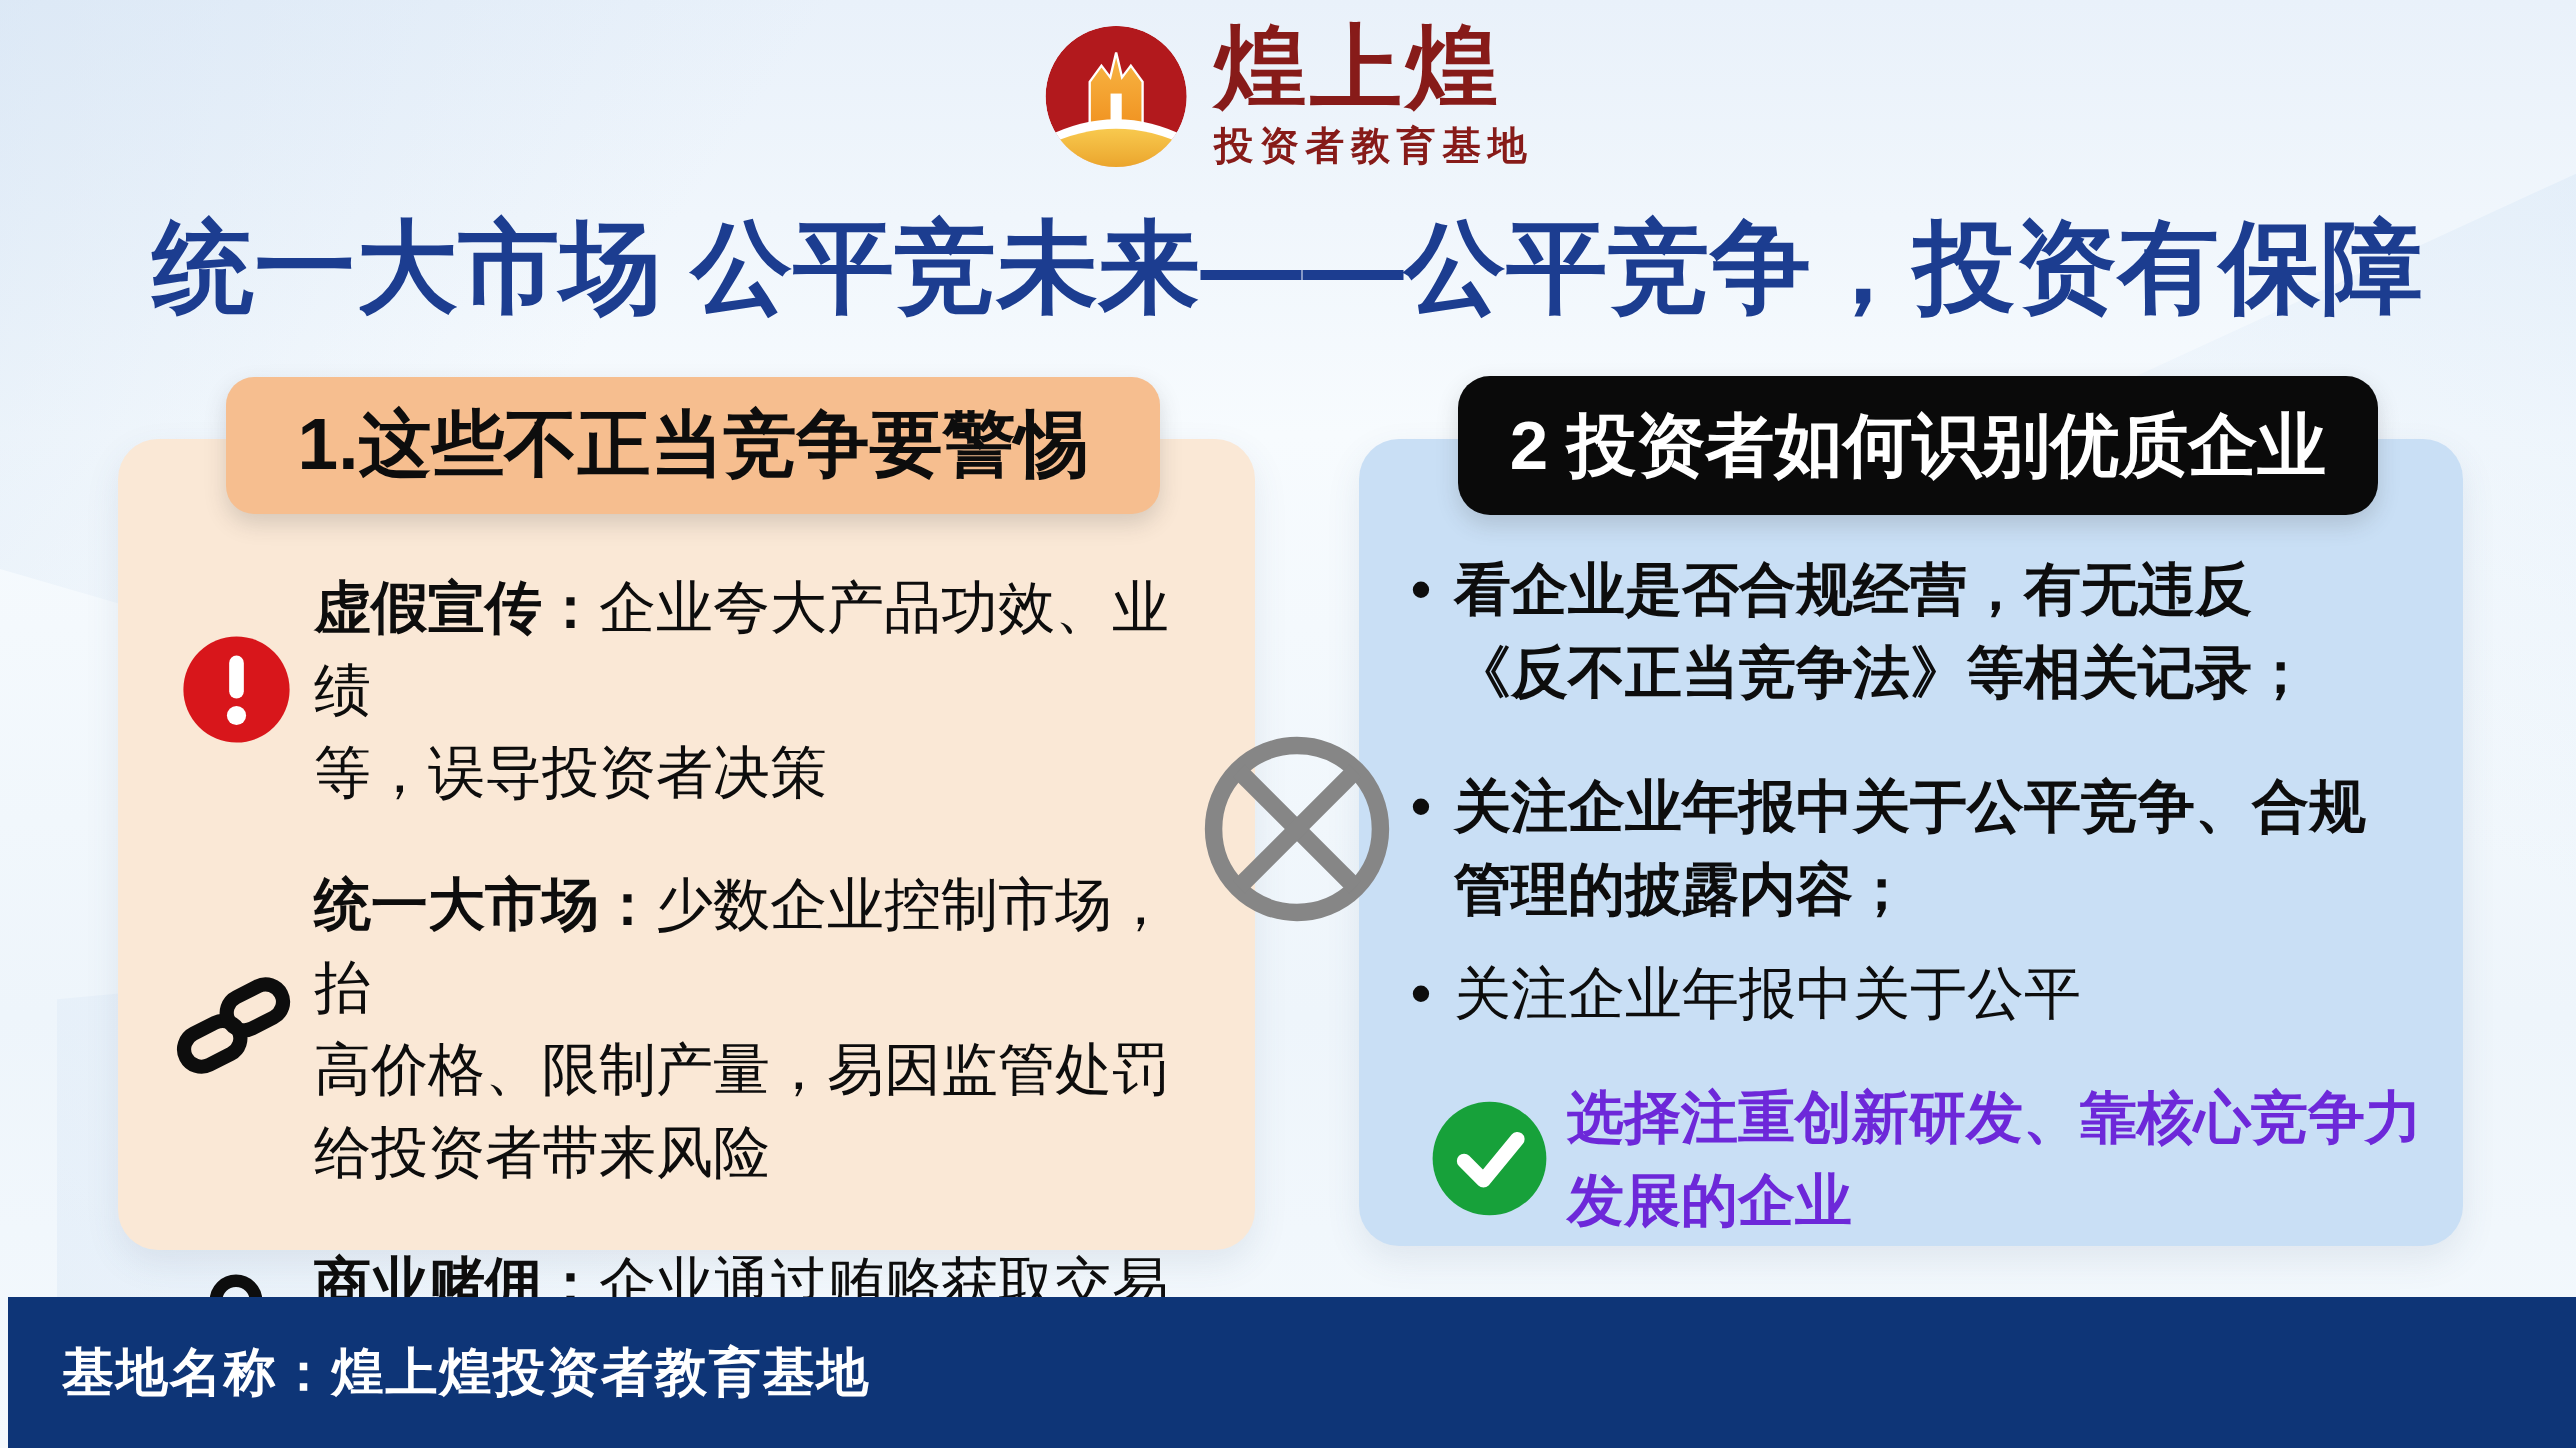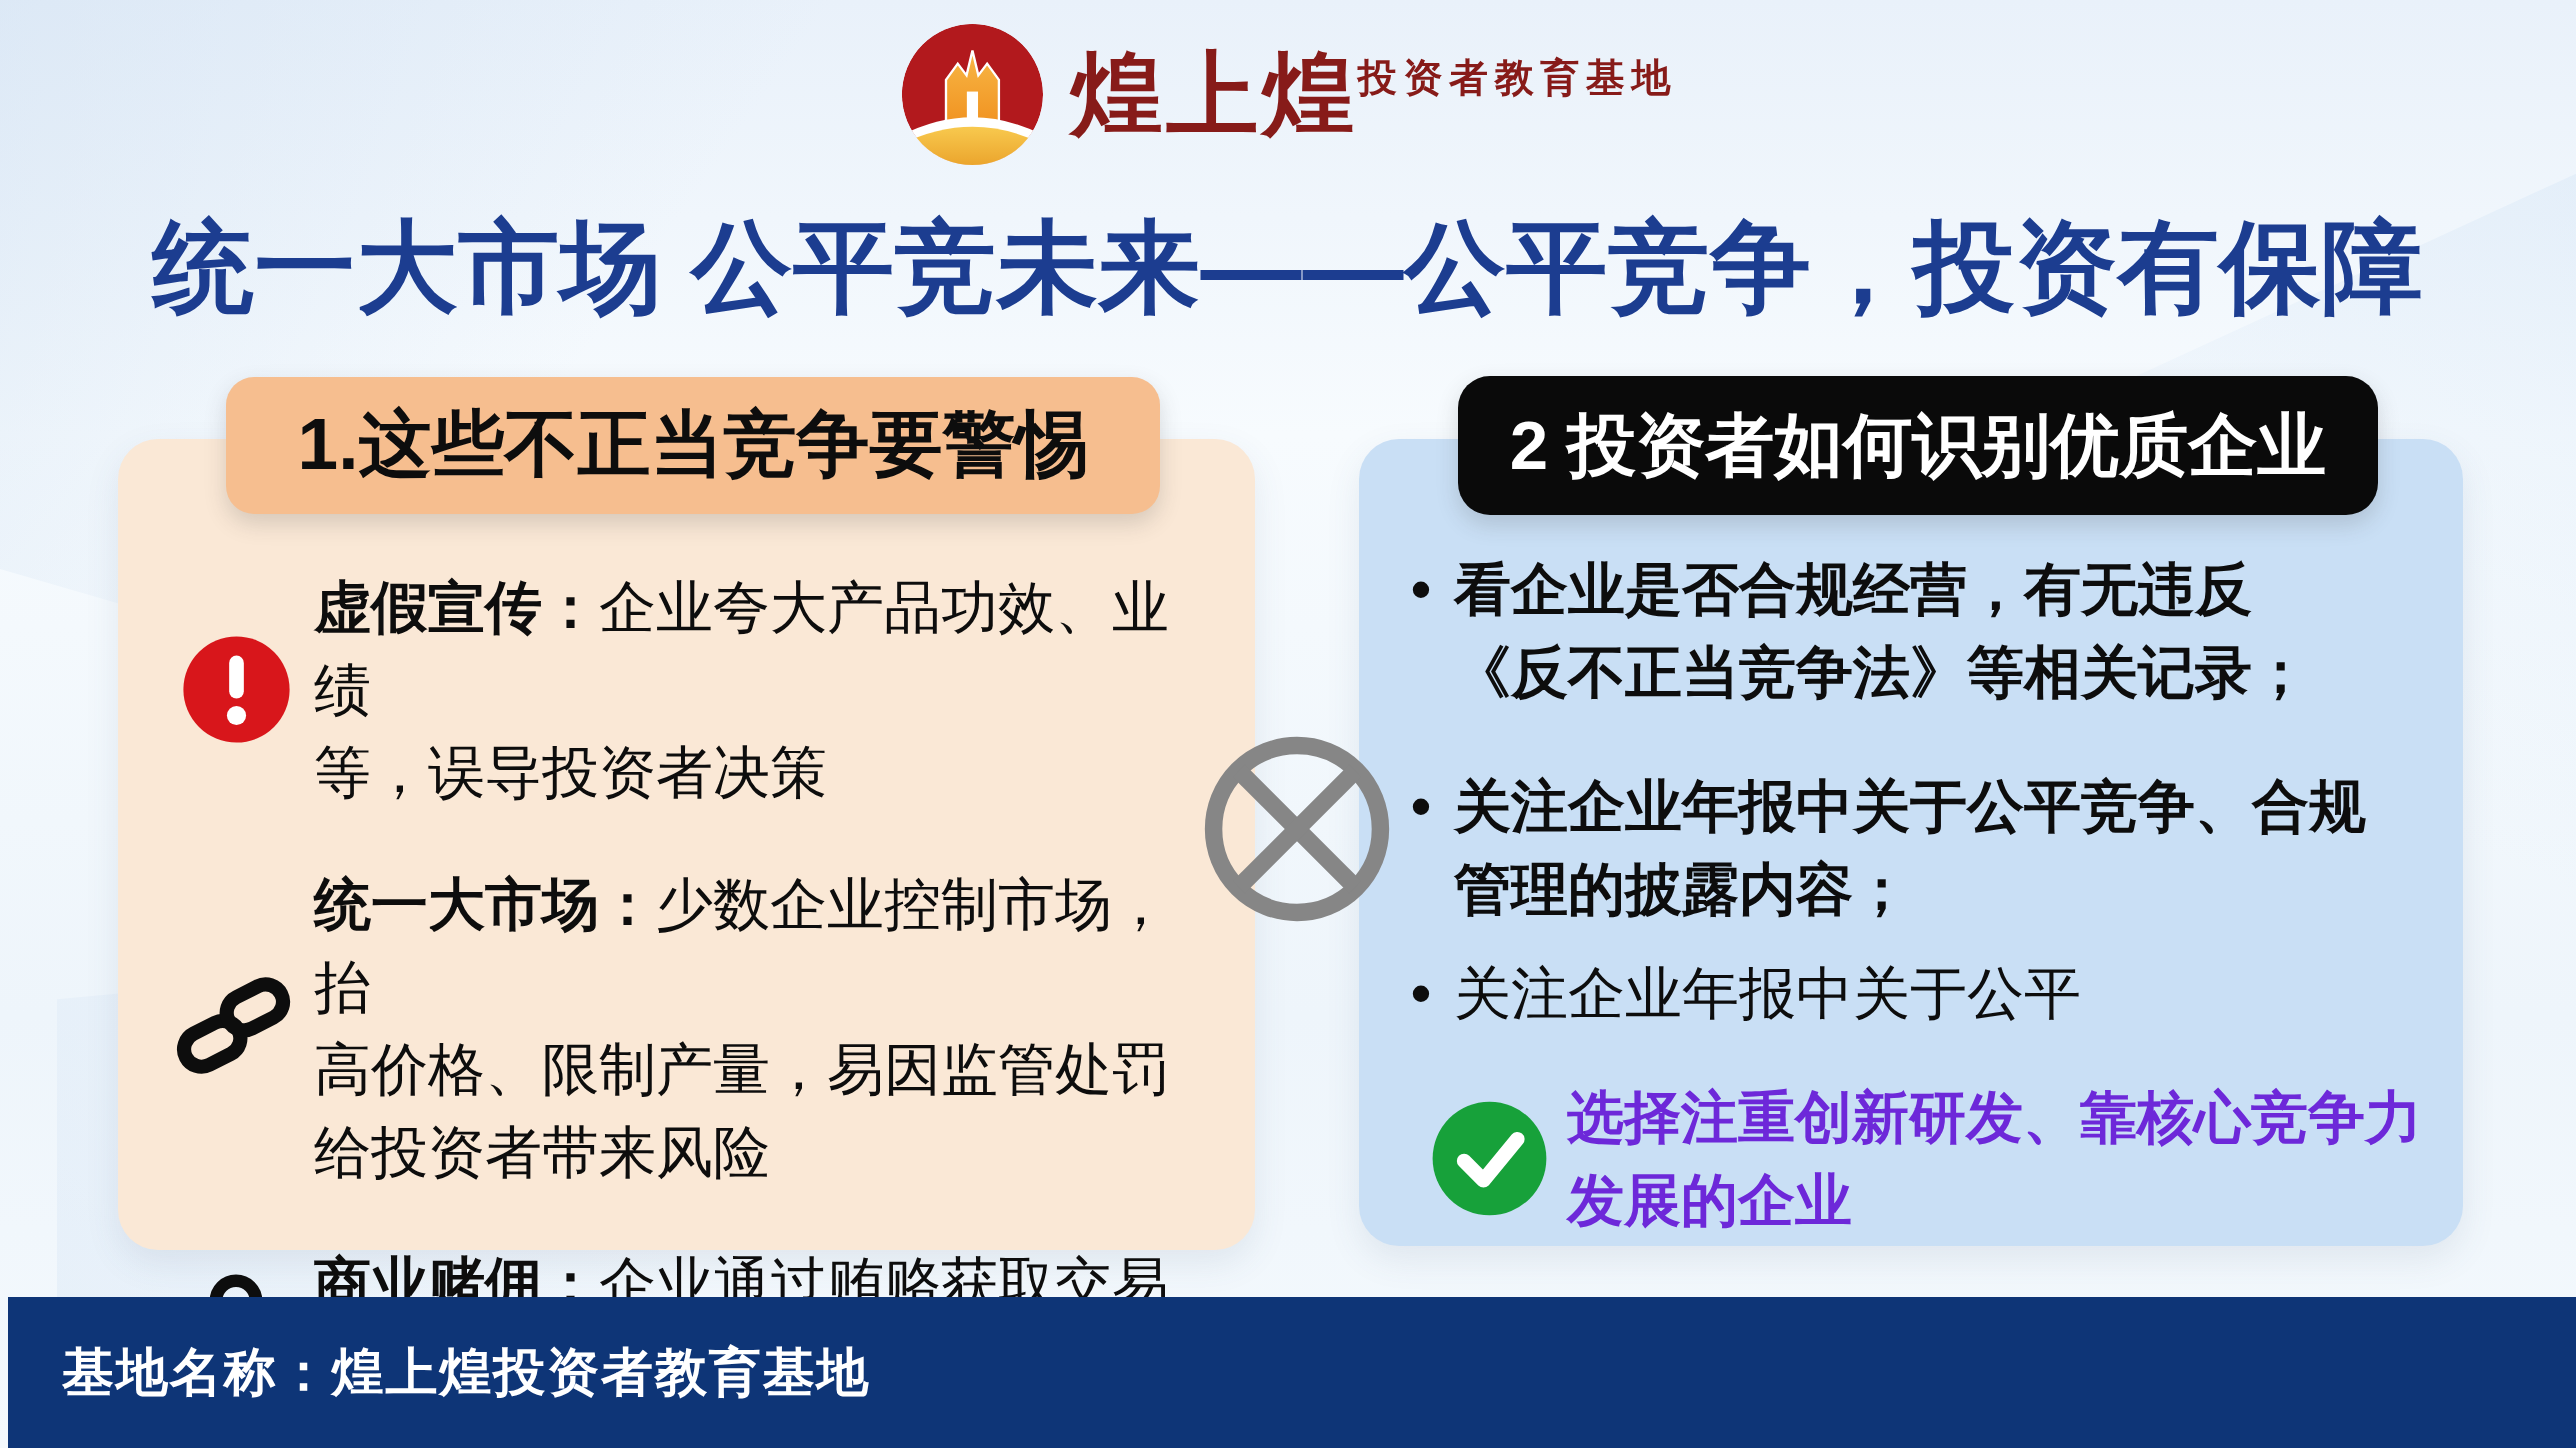--- a/index.html
+++ b/index.html
@@ -21,21 +21,21 @@
     background:linear-gradient(205deg,rgba(214,230,246,.5),rgba(255,255,255,0) 58%);
     clip-path:polygon(100% 0,100% 100%,0 46%);}
   .deco-c{left:57px;bottom:132px;width:849px;height:396px;
     background:linear-gradient(60deg,rgba(210,226,244,.35),rgba(255,255,255,0) 70%);
     clip-path:polygon(0 100%,0 20%,100% 0,70% 100%);}
 
   
   .logo-block{position:absolute;top:21px;left:50%;transform:translateX(-50%);
     display:flex;align-items:center;gap:24.5px;}
   .logo-mark{width:147px;height:147px;flex:0 0 auto;}
-  .logo-text{display:flex;flex-direction:row;align-items:flex-start;}
+  .logo-text{display:flex;flex-direction:column;align-items:flex-start;}
   .brand{font-size:92px;font-weight:900;color:#871b19;line-height:1.02;letter-spacing:3.8px;}
   .brand-sub{font-size:39px;font-weight:800;color:#871b19;letter-spacing:6.6px;margin-top:3.8px;}
 
   
   .main-title{position:absolute;top:209px;left:0;width:100%;margin:0;
     text-align:center;font-size:101px;line-height:1.15;font-weight:900;color:#1c3d90;
     letter-spacing:0.9px;}
 
   
   .panel-body{position:absolute;border-radius:40px;box-shadow:0 13.2px 34px rgba(70,90,120,.10);}

